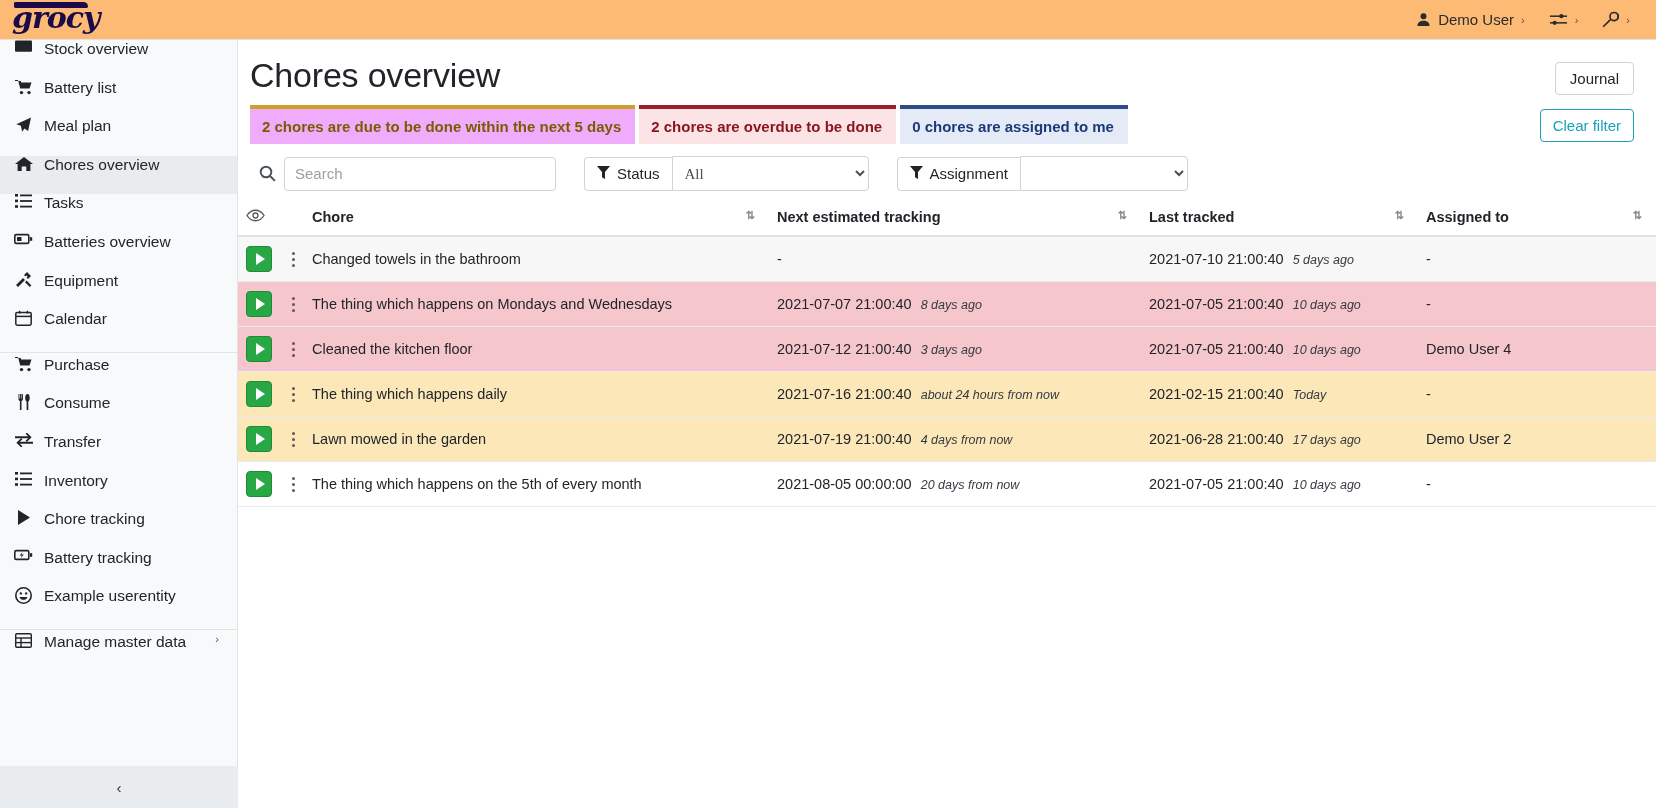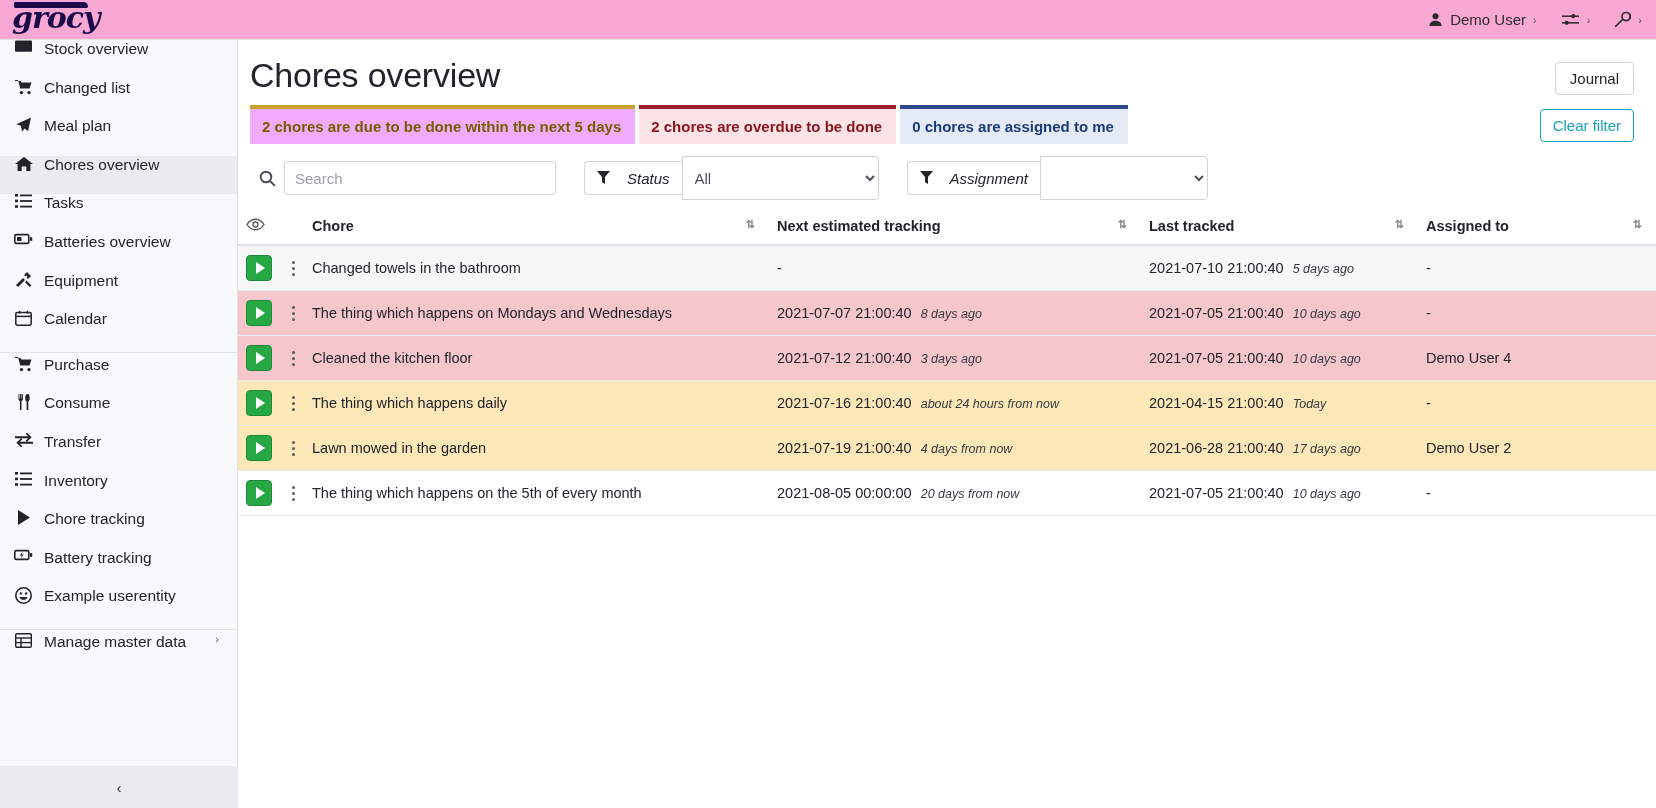--- a/index.html
+++ b/index.html
@@ -6,41 +6,41 @@
   html, body {
     margin: 0; padding: 0;
     width: 1656px; height: 808px;
     font-family: "Liberation Sans", sans-serif;
     background: #fff;
     overflow: hidden;
   }
   
   .topbar {
     position: absolute; top: 0; left: 0; width: 1656px; height: 40px;
-    background: #f9a8d4;
+    background: #fdba74;
     border-bottom: 1px solid #e3e3e3;
     display: flex; align-items: center; gap: 36px;
   }
   .brand {
     width: 238px; height: 40px; display: flex; align-items: center;
     padding-left: 12px;
   }
   .brand-logo {
     font-family: "DejaVu Serif", serif;
     font-size: 30px; font-weight: bold; font-style: italic;
     color: #1a0a4a; letter-spacing: -1px;
     position: relative; top: -2px;
   }
   .brand-logo .swoosh {
     position: absolute; left: 2px; top: 2px; width: 74px; height: 6px;
     background: #1a0a4a; border-radius: 3px 10px 3px 3px;
   }
   .topbar-right {
     margin-left: auto; display: flex; align-items: center;
-    gap: 0; padding-right: 2px; color: #333;
+    gap: 0; padding-right: 14px; color: #333;
   }
   .tb-item {
     display: flex; align-items: center; gap: 7px;
     font-size: 15px; color: #2b2b2b;
     padding: 6px 12px; cursor: pointer;
   }
   .chev { font-size: 11px; color: #555; }
   .icon-svg { display: block; }
 
   
@@ -112,32 +112,31 @@
   }
   .search-input {
     width: 272px; height: 34px;
     border: 1px solid #ced4da; border-radius: 4px;
     padding: 0 10px; font-size: 15px; color: #495057;
     font-family: "Liberation Sans", sans-serif;
   }
   .search-input::placeholder { color: #9aa0a6; }
   .filter-group { display: flex; align-items: center; }
   .filter-label {
-    display: flex; align-items: center; gap: 17px;
+    display: flex; align-items: center; gap: 7px;
     border: 1px solid #ced4da; border-right: none;
     border-radius: 4px 0 0 4px;
     height: 34px; padding: 0 12px; font-size: 15px; color: #212529;
     background: #fff;
-    font-style: italic;
   }
   .filter-select {
-    height: 44px; border: 1px solid #ced4da; border-radius: 0 4px 4px 0;
+    height: 35px; border: 1px solid #ced4da; border-radius: 0 4px 4px 0;
     font-size: 15px; color: #495057; padding: 0 8px;
     background: #fff;
-    font-family: Liberation Sans, sans-serif;
+    font-family: Liberation Serif, serif;
   }
   .sel-status { width: 197px; }
   .sel-assign { width: 168px; }
 
   
   table.chores {
     width: 1418px; border-collapse: collapse; margin-top: 12px;
     table-layout: fixed;
   }
   table.chores th {
@@ -239,21 +238,21 @@
   </div>
 
   <div class="nav-item">
     <span class="ni-icon">
       <svg width="18" height="16" viewBox="0 0 18 16" fill="#212529">
           <path d="M0 1h3l2.2 8.5h9.3l2-6H6.2l-.4-1.5H0z"></path>
           <circle cx="6.5" cy="13.6" r="1.7"></circle>
           <circle cx="14" cy="13.6" r="1.7"></circle>
         </svg>
     </span>
-    <span>Changed list</span>
+    <span>Battery list</span>
   </div>
 
 
   <div class="nav-item">
     <span class="ni-icon">
       <svg width="17" height="16" viewBox="0 0 16 16" fill="#212529">
           <path d="M15.5.6L.8 7.2l4.6 1.6 1.2 5.9 2.4-3.3 3.6 2.6z"></path>
         </svg>
     </span>
     <span>Meal plan</span>
@@ -591,21 +590,21 @@
               <i></i>
               <i></i>
             </div>
         </td>
         <td>The thing which happens daily</td>
         <td>
           <span>2021-07-16 21:00:40</span>
           <span class="rel">about 24 hours from now</span>
         </td>
         <td>
-          <span>2021-04-15 21:00:40</span>
+          <span>2021-02-15 21:00:40</span>
           <span class="rel">Today</span>
         </td>
         <td>-</td>
       </tr>
 
       <tr class="row-duesoon">
         <td>
           <div class="play-btn">
               <span class="play-tri"></span>
             </div>

